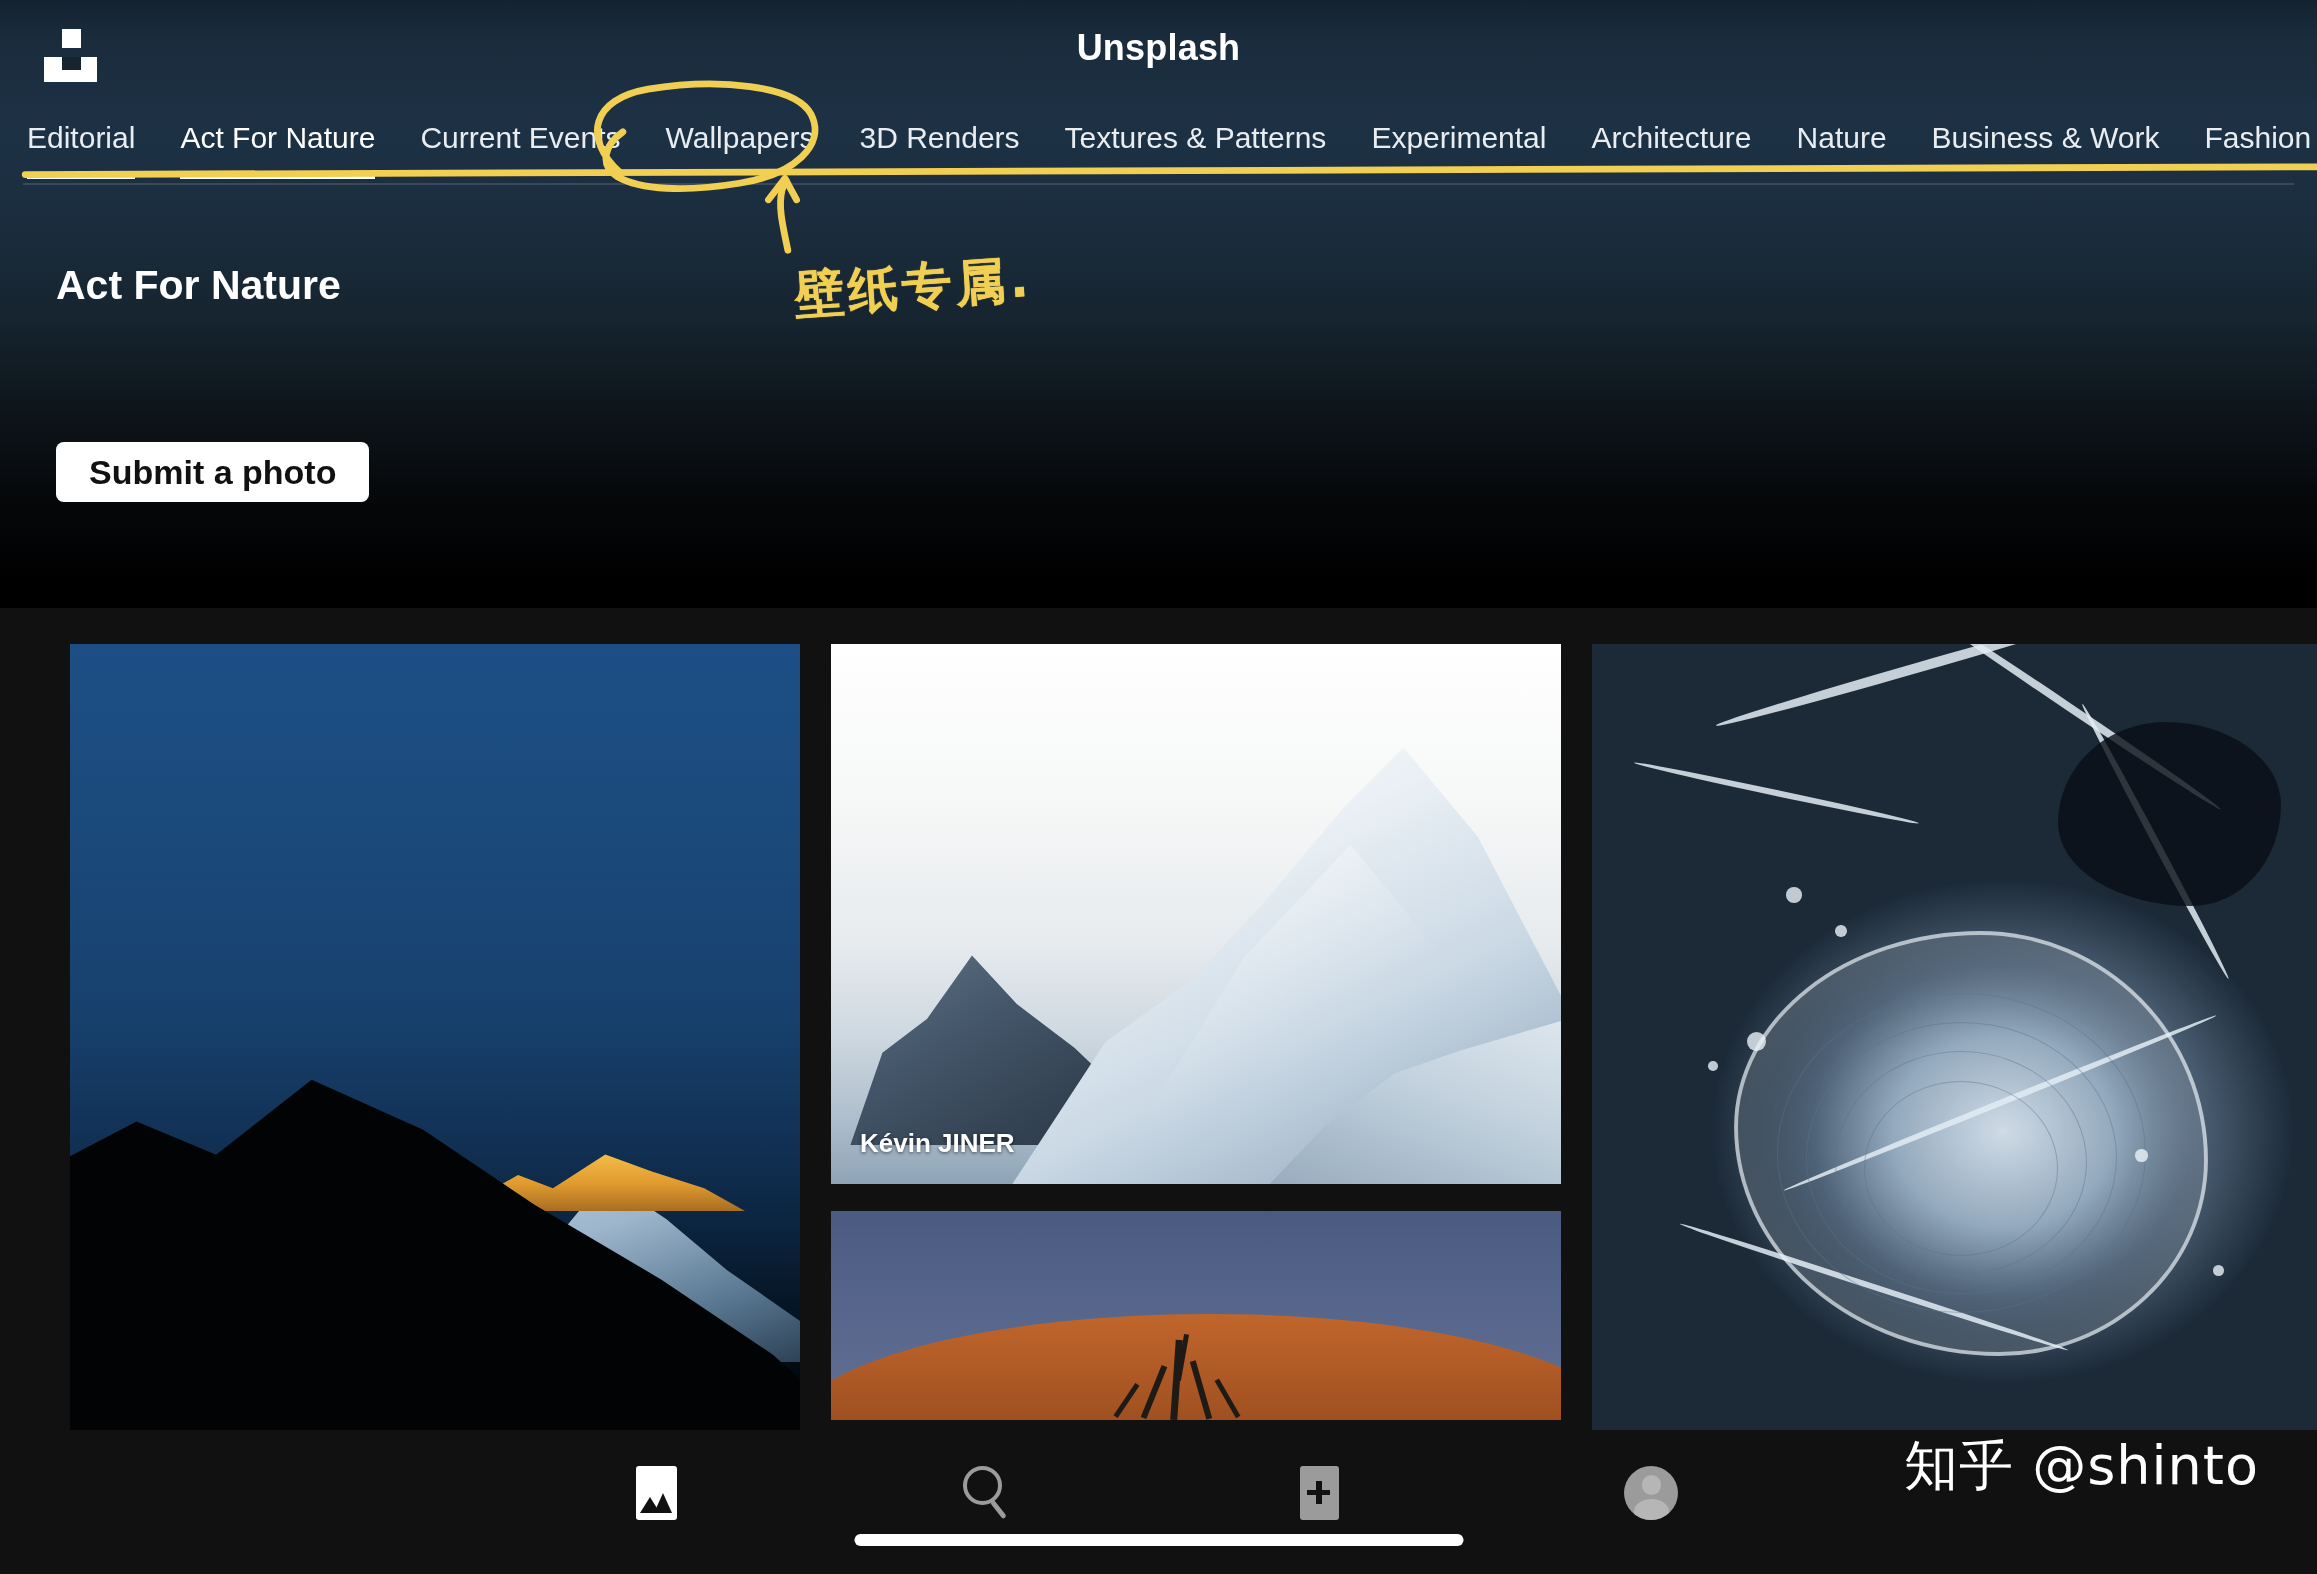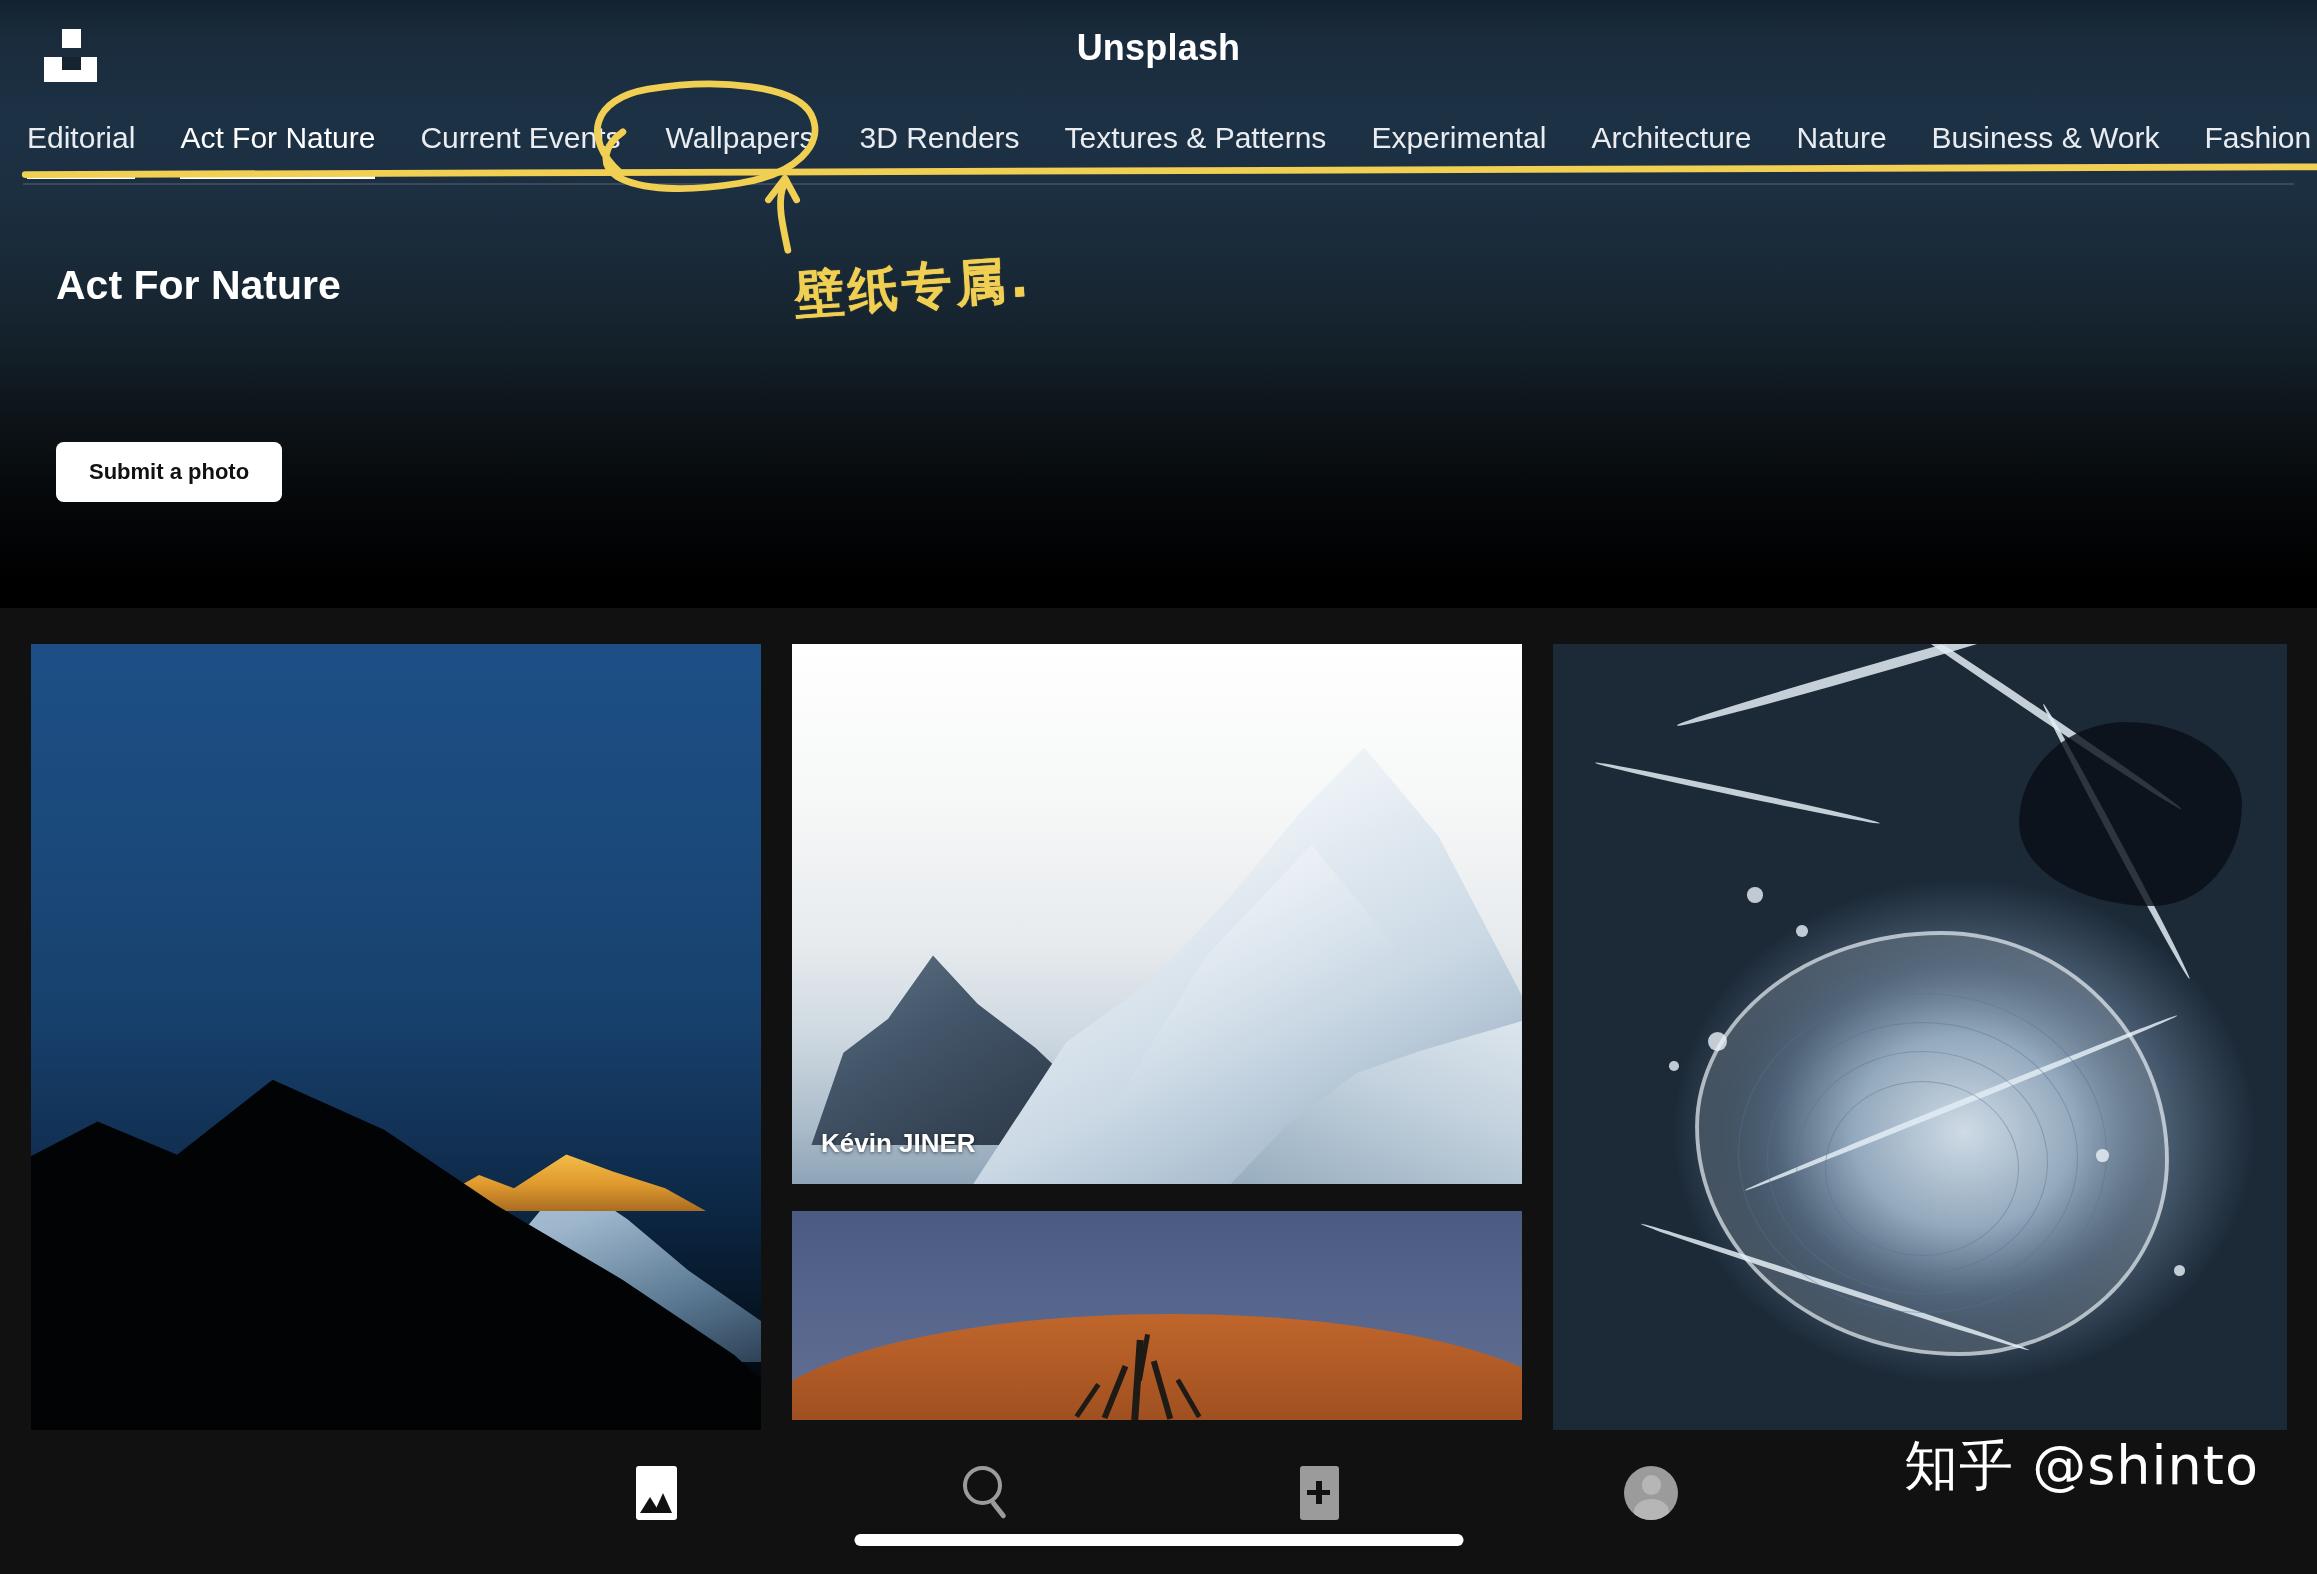--- a/index.html
+++ b/index.html
@@ -67,21 +67,21 @@
   }
   .hero-desc {
     color:#c2cbd4; font-size:25px; line-height:33px; font-weight:400; max-width:679px;
   }
   .hero-desc .more { color:#ffffff; font-weight:700; }
   .submit-btn {
     position:absolute; left:56px; top:442px;
     background:#ffffff; color:#111111;
     border:none; border-radius:7.8px;
     font-family:"Liberation Sans", sans-serif;
-    font-size:22px; font-weight:700;
+    font-size:34px; font-weight:700;
     padding:0 33px; height:60px; line-height:60px;
     cursor:pointer;
   }
 
   
   .annotation { position:absolute; left:0; top:0; width:2317px; height:608px; pointer-events:none; }
   .annotation-text {
     position:absolute; left:794px; top:254px;
     color:#f0cf53; font-size:50px; font-weight:700;
     font-family:"DejaVu Sans", sans-serif;
@@ -92,21 +92,21 @@
   
   .grid {
     position:absolute; left:0; top:608px; width:2317px; height:830px;
     background:#111111;
   }
   .col { position:absolute; top:36px; }
   .col-1 { left:31px;   width:730px; }
   .col-2 { left:792px;  width:730px; }
   .col-3 { left:1553px; width:734px; }
 
-  .photo { position:relative; width:100%; overflow:hidden; background:#0c0c0c; }
+  .photo { position:relative; width:100%; overflow:hidden; background:#0c0c0c;margin-left:39px; }
   .photo .credit {
     position:absolute; left:29px; bottom:25px;
     color:#ffffff; font-size:26px; font-weight:700;
     text-shadow:0 1px 3.9px rgba(0,0,0,0.6); z-index:5;
   }
 
   
   .p1 { height:786px;
     background:linear-gradient(to bottom, #1d4f86 0%, #1a4879 28%, #17406c 48%, #123256 62%, #0c2744 72%, #07192b 82%, #030a12 92%, #000 100%);
   }

